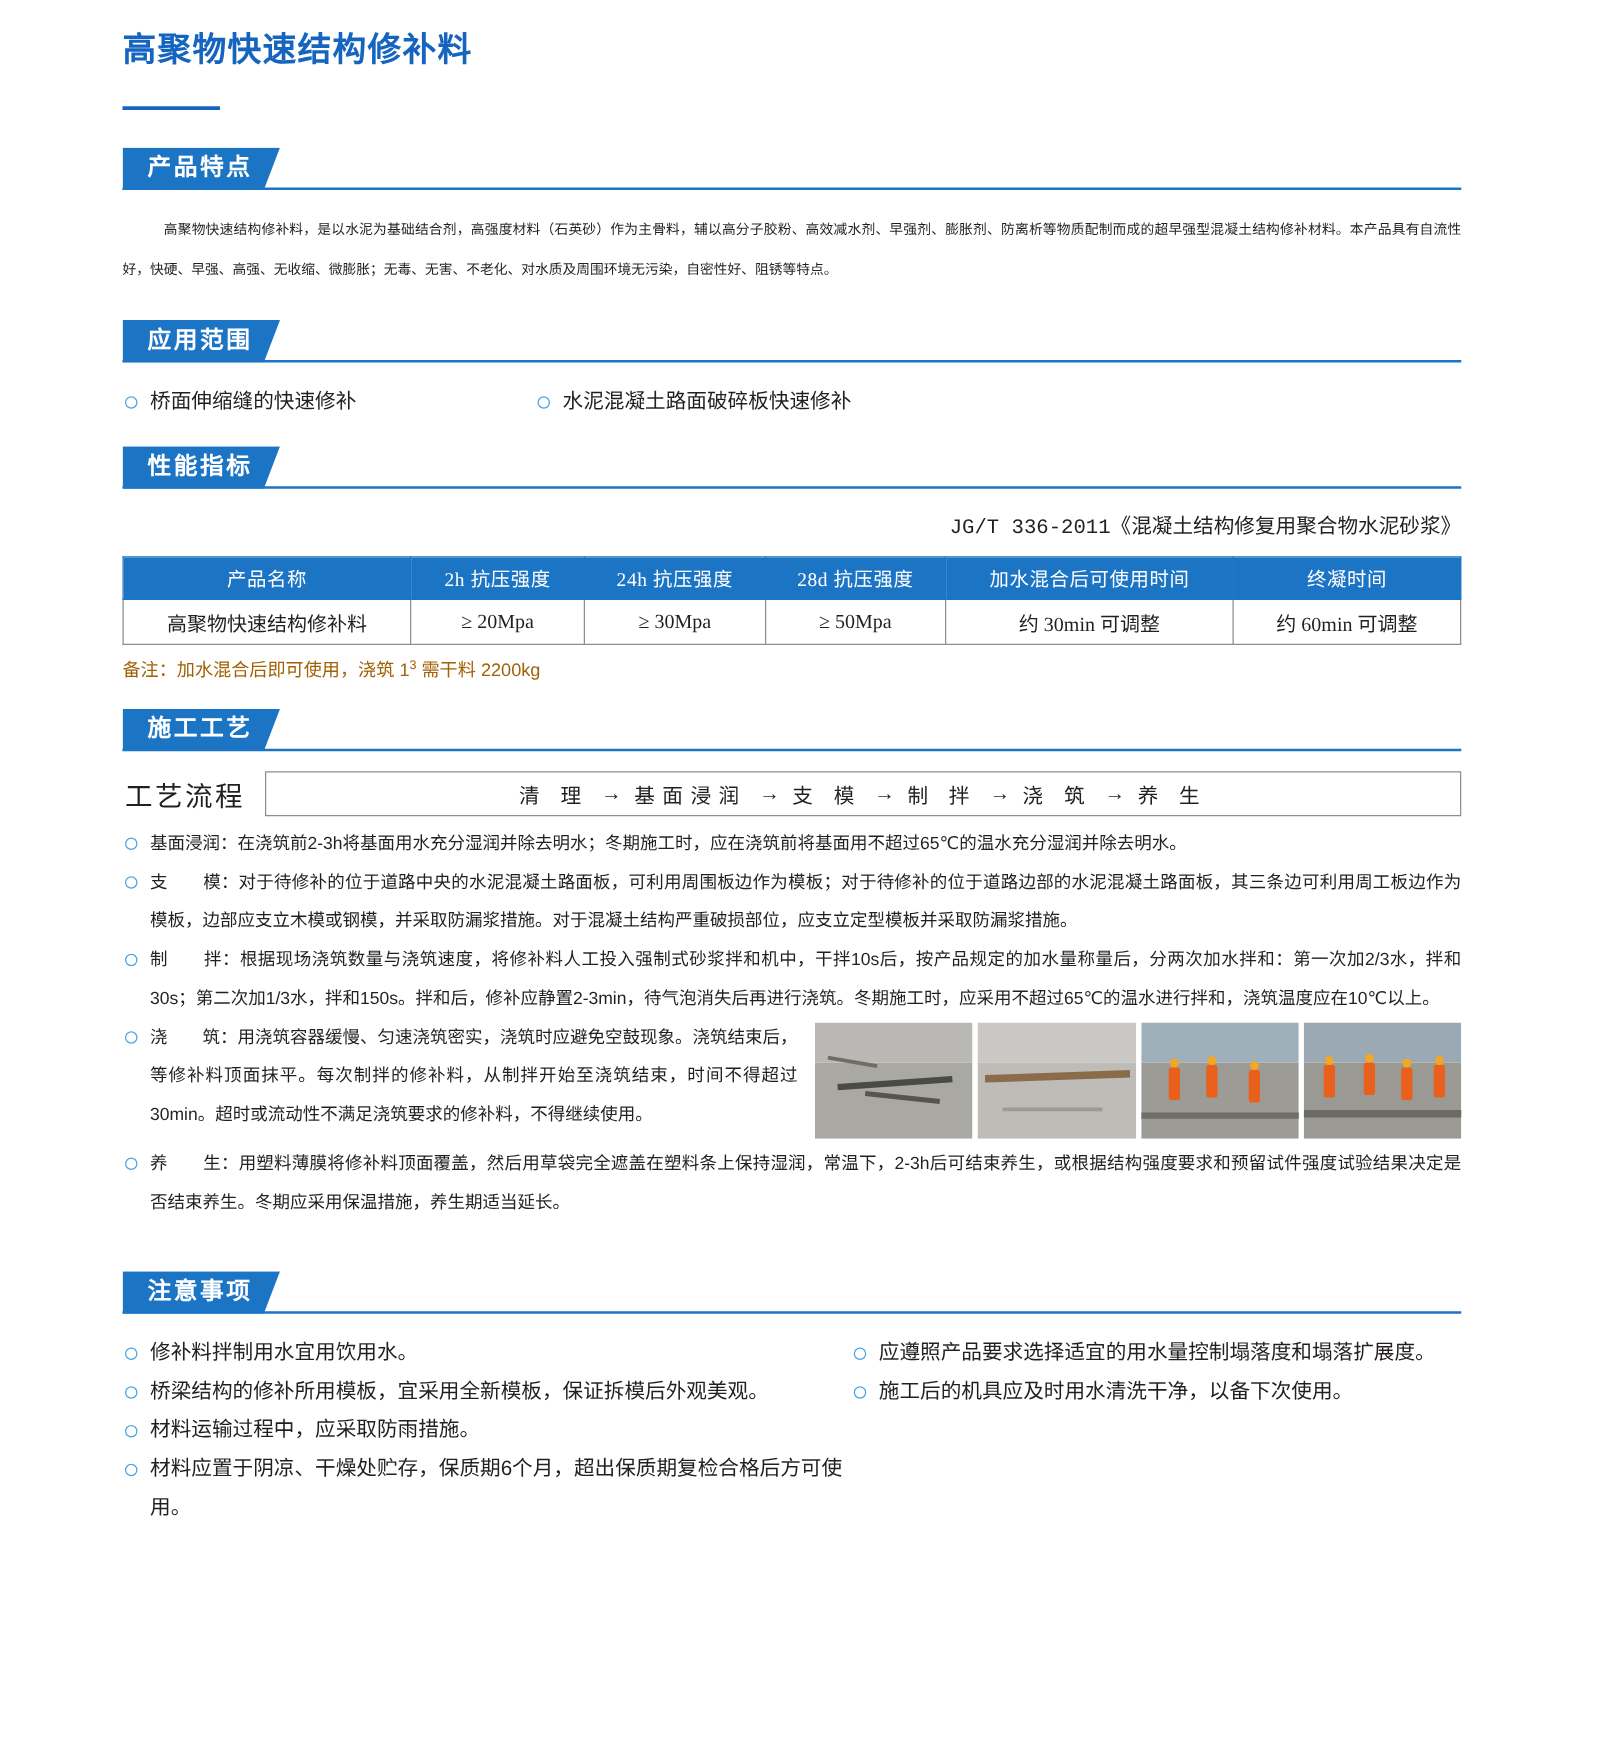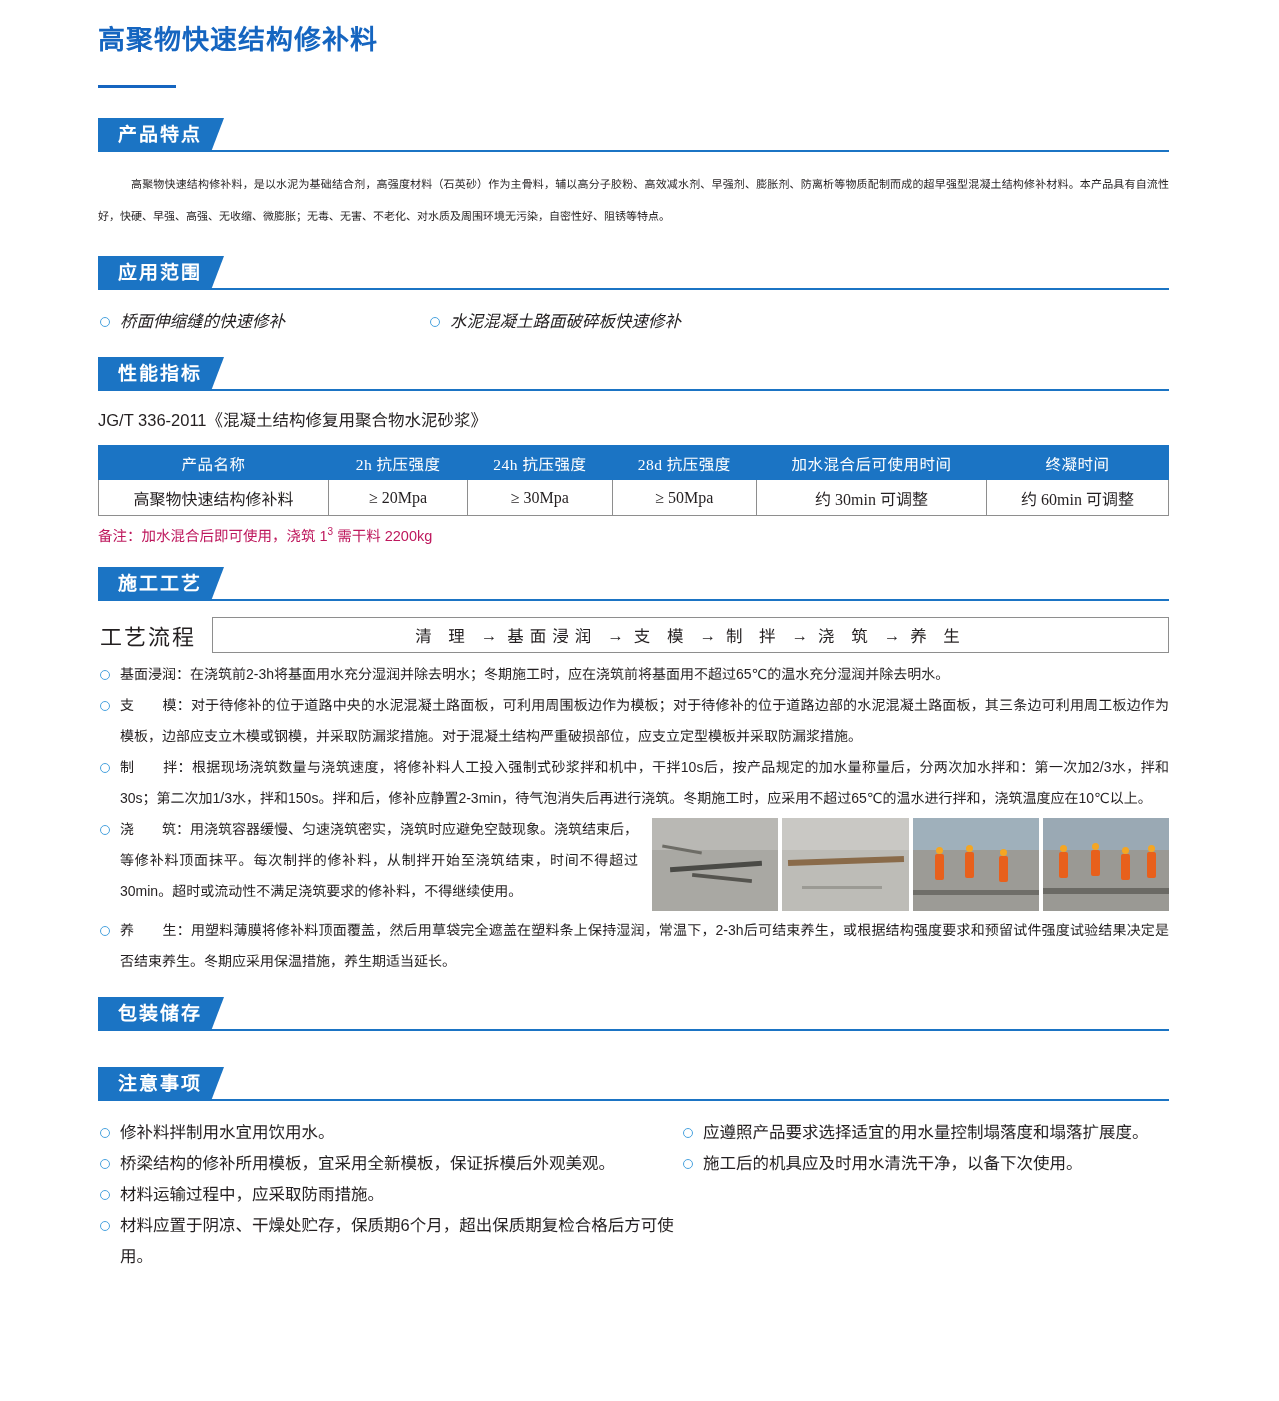--- a/index.html
+++ b/index.html
@@ -100,31 +100,31 @@
     left: 2px;
     top: 11px;
     width: 8px;
     height: 8px;
     border: 1.6px solid #4aa3df;
     border-radius: 50%;
     background: transparent;
   }
   .two-col {
     display: flex;
-    font-style: italic;
   }
   .two-col > .col-a { width: 330px; }
   .two-col > .col-b { flex: 1; }
 
   
   .standard-line {
-    text-align: left;
+    text-align: right;
     font-size: 16.5px;
     margin: 12px 0 14px 0;
     color: #231f20;
+    font-family: Liberation Mono, monospace;
   }
 
   
   table.spec {
     width: 100%;
     border-collapse: collapse;
     table-layout: fixed;
     font-family: Liberation Serif, serif;
   }
   table.spec th {
@@ -139,21 +139,21 @@
   }
   table.spec td {
     border: 1px solid #8e8e8e;
     height: 33px;
     text-align: center;
     font-size: 16px;
     color: #231f20;
   }
   .table-note {
     font-size: 14.5px;
-    color: #be185d;
+    color: #a16207;
     margin-top: 8px;
     margin-bottom: 22px;
   }
   .table-note sup { font-size: 10px; vertical-align: super; }
 
   
   .flow-row {
     display: flex;
     align-items: stretch;
     margin-bottom: 6px;
@@ -397,24 +397,20 @@
     </div>
     <span class="proc-name">浇　　筑</span><span>：用浇筑容器缓慢、匀速浇筑密实，浇筑时应避免空鼓现象。浇筑结束后，等修补料顶面抹平。每次制拌的修补料，从制拌开始至浇筑结束，时间不得超过30min。超时或流动性不满足浇筑要求的修补料，不得继续使用。</span>
   </div>
 
   <div class="proc-item">
     <span class="proc-name">养　　生</span><span>：用塑料薄膜将修补料顶面覆盖，然后用草袋完全遮盖在塑料条上保持湿润，常温下，2-3h后可结束养生，或根据结构强度要求和预留试件强度试验结果决定是否结束养生。冬期应采用保温措施，养生期适当延长。</span>
   </div>
 
   <div class="spacer-20"></div>
 
-  <div class="section-head">
-    <span class="tag">包装储存</span>
-    <span class="rule"></span>
-  </div>
 
   <div class="spacer-20"></div>
 
   <div class="section-head">
     <span class="tag">注意事项</span>
     <span class="rule"></span>
   </div>
   <div class="notes-cols">
     <div class="ncol-a">
       <ul class="bullet-list">

